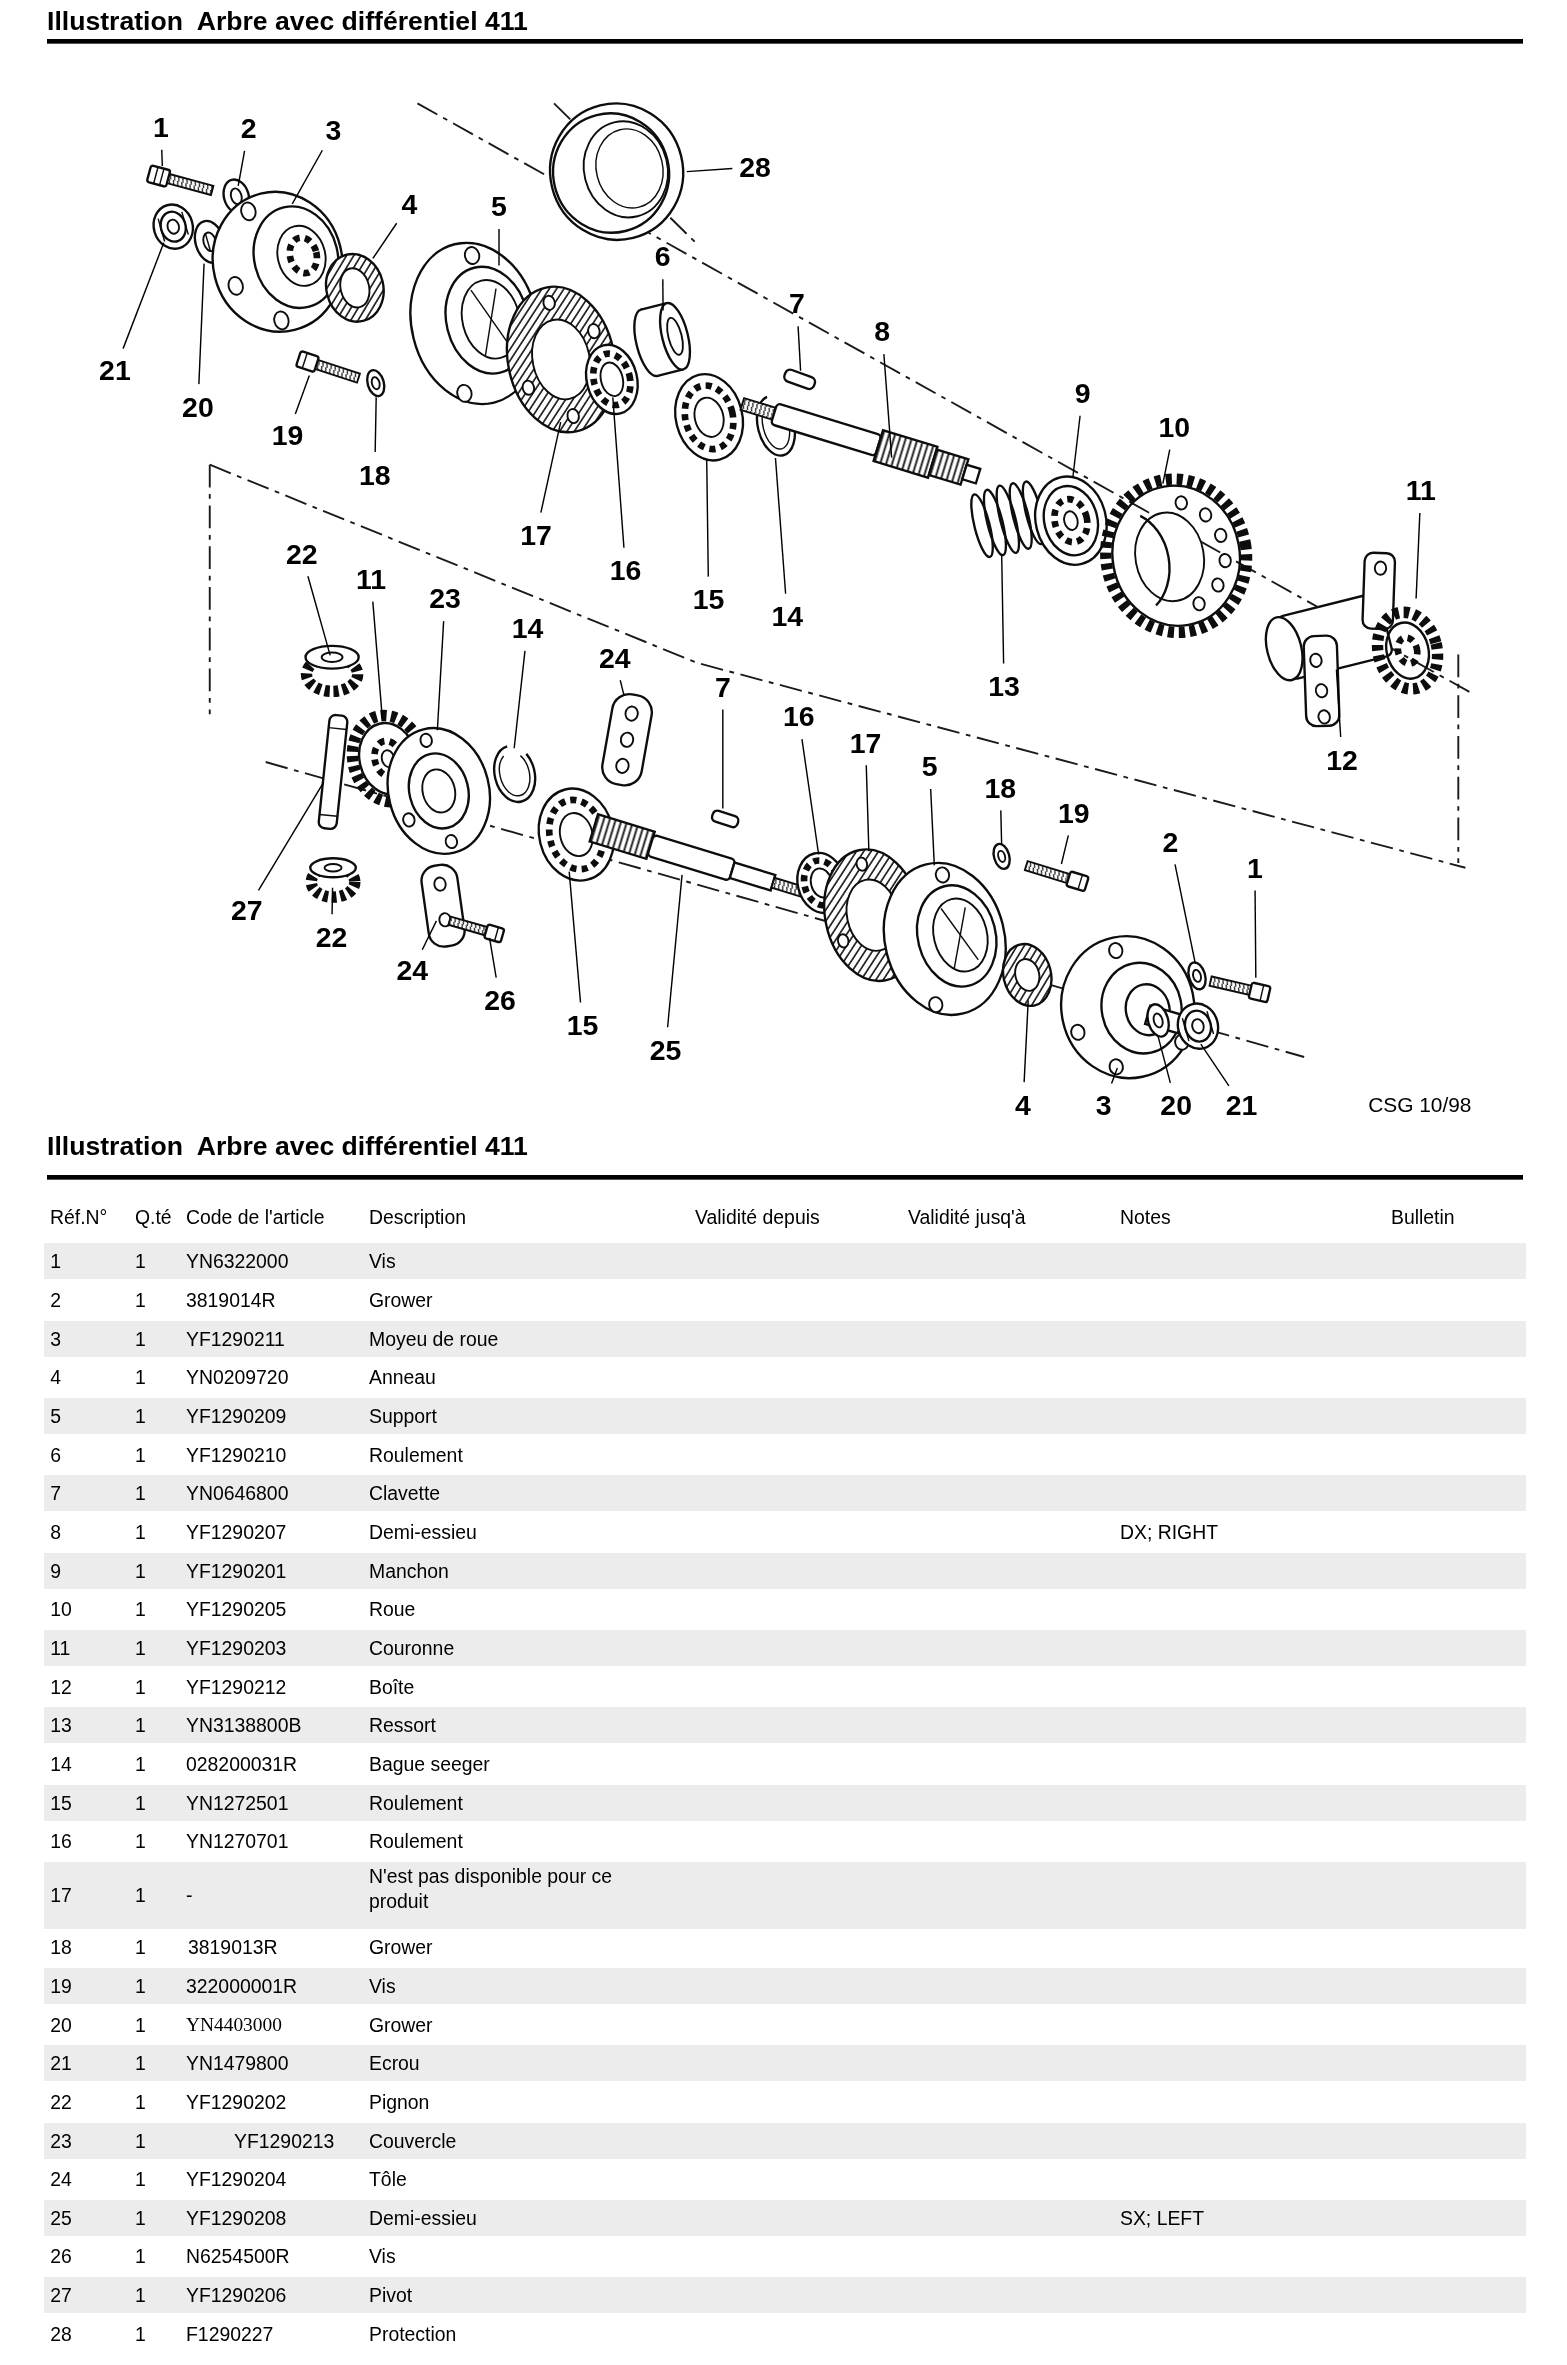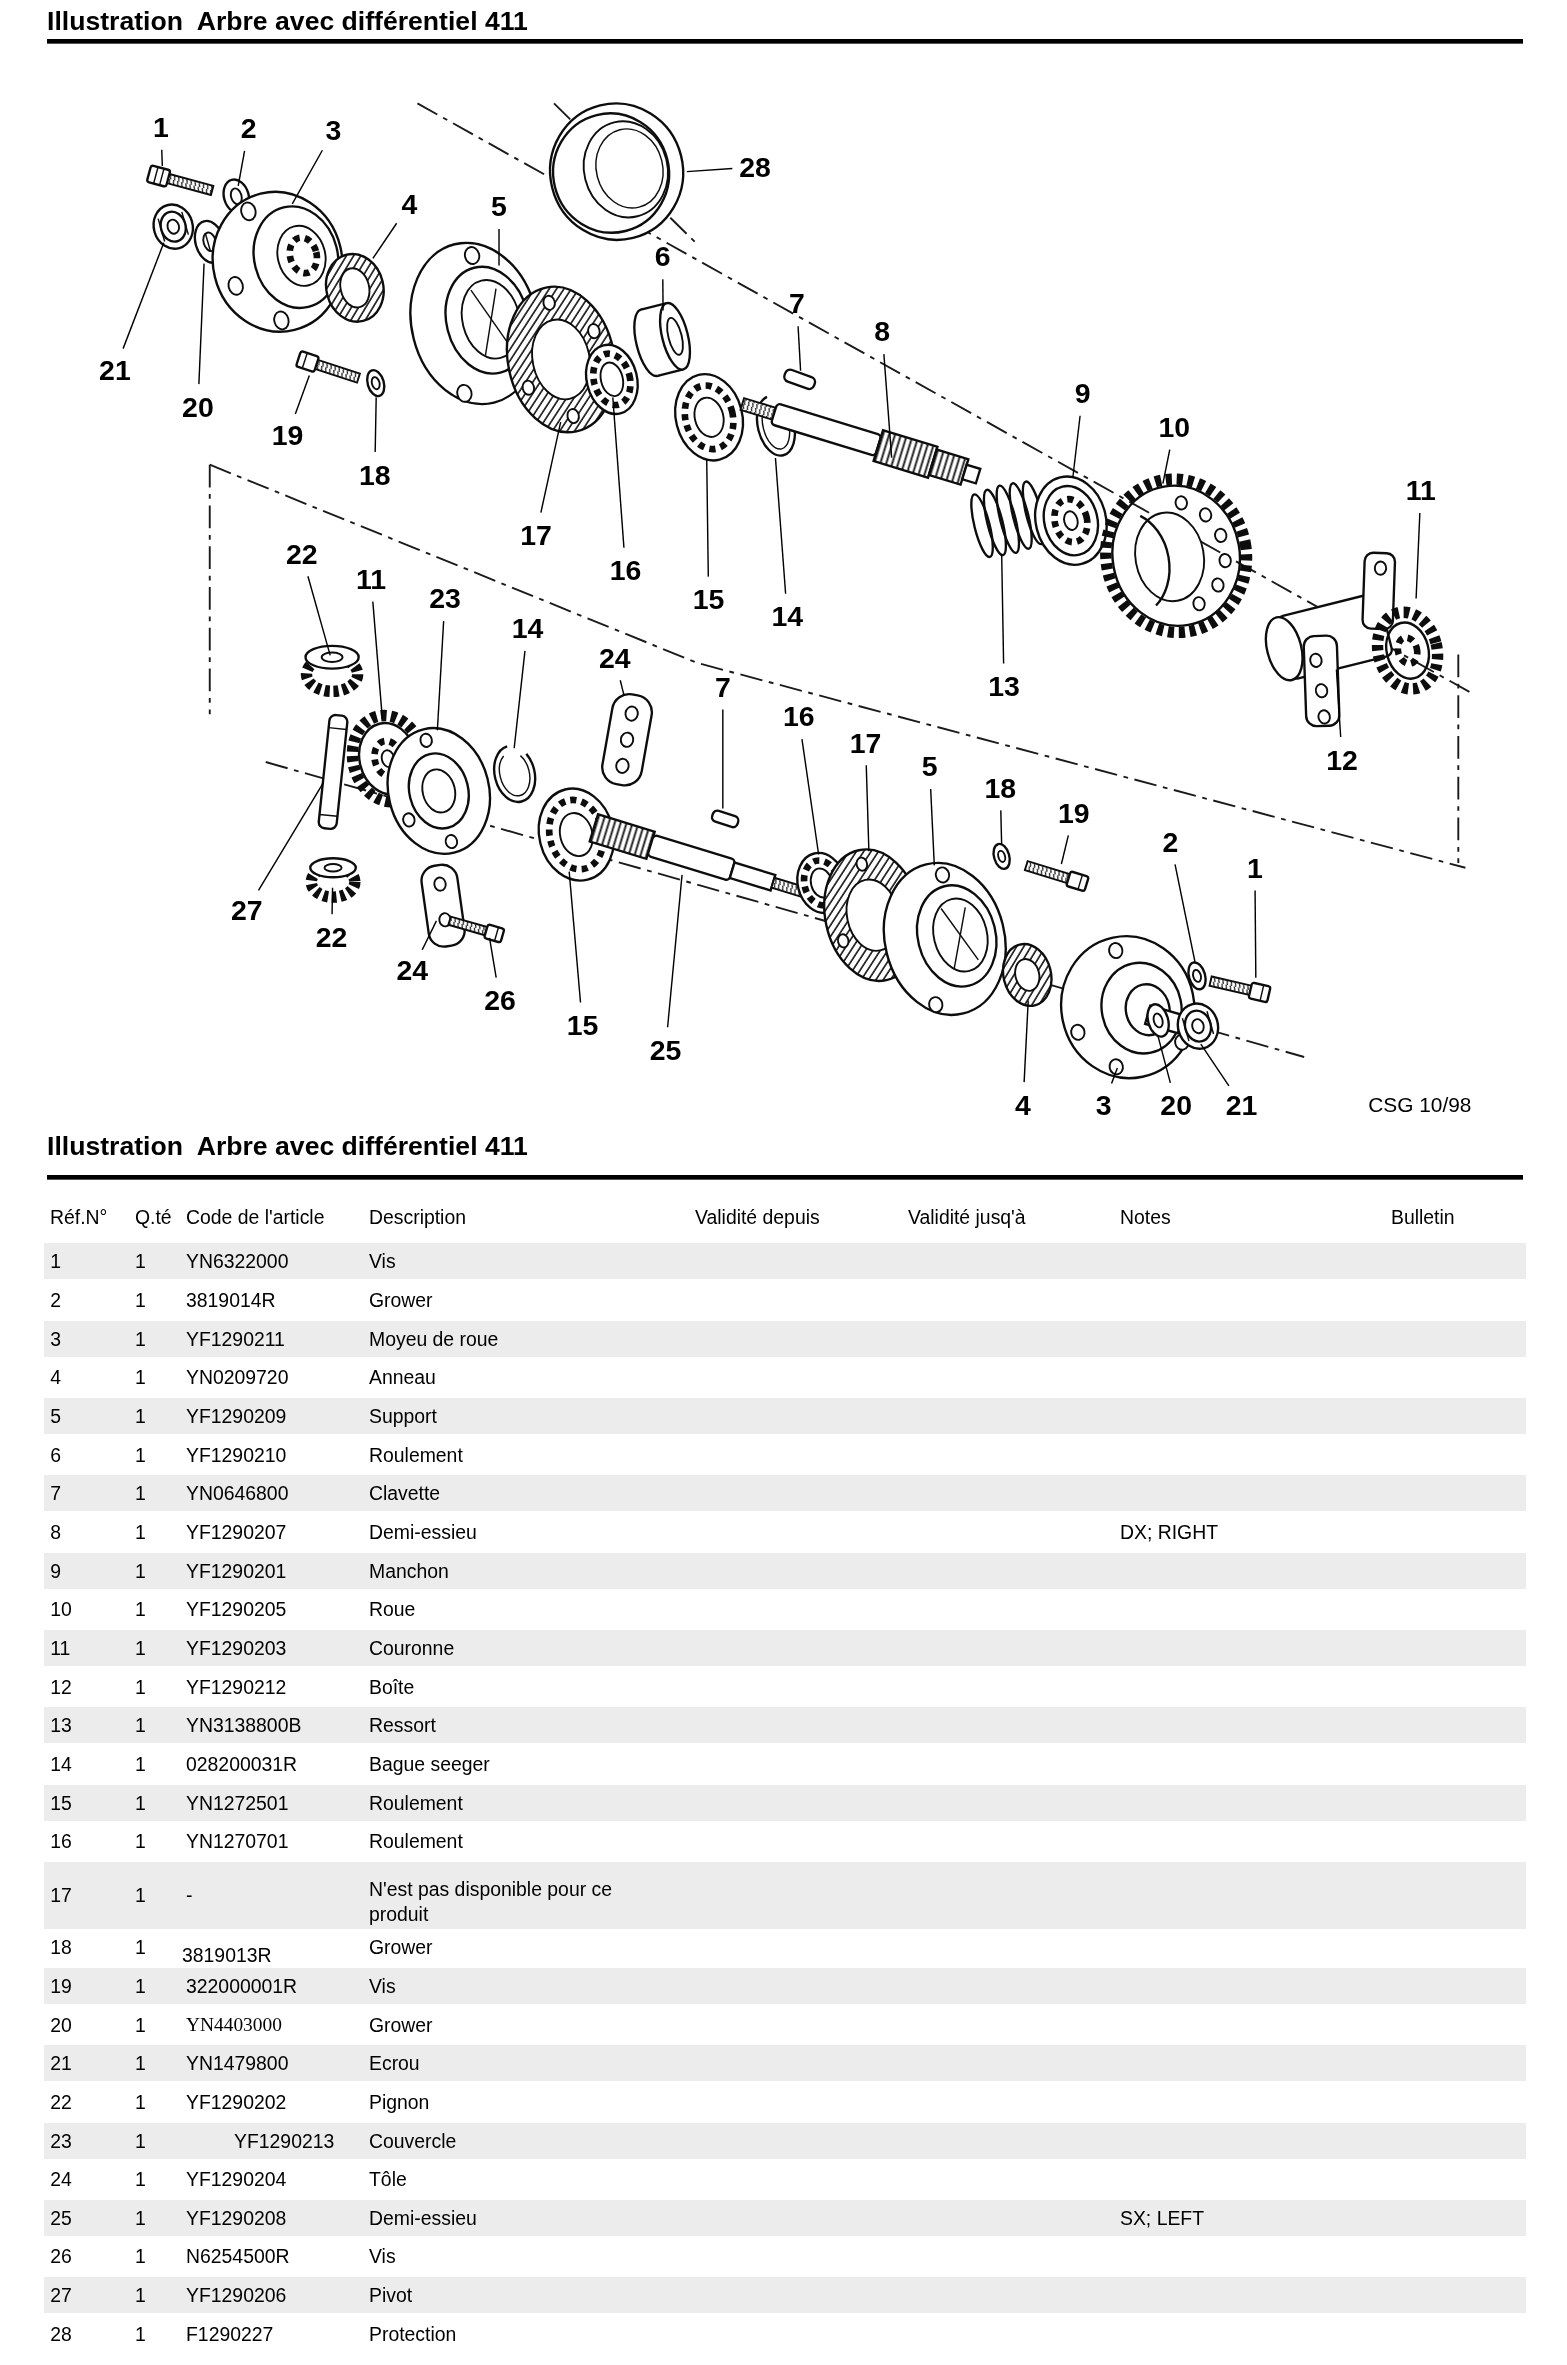--- a/index.html
+++ b/index.html
@@ -600,27 +600,27 @@
     <div class="trow" style="top: 1823px; height: 36px;">
       <div class="cell" style="left: 6.2px; line-height: 36px;">16</div>
       <div class="cell" style="left: 91px; line-height: 36px;">1</div>
       <div class="cell" style="left: 142px; line-height: 36px;">YN1270701</div>
       <div class="cell" style="left: 325px; line-height: 36px;">Roulement</div>
     </div>
     <div class="trow shaded" style="top: 1862px; height: 67px;">
       <div class="cell" style="left: 6.2px; line-height: 67px;">17</div>
       <div class="cell" style="left: 91px; line-height: 67px;">1</div>
       <div class="cell" style="left: 142px; line-height: 67px;">-</div>
-      <div class="cell" style="left: 325px; line-height: 25px; padding-top: 15px;">N'est pas disponible pour ce
+      <div class="cell" style="left: 325px; line-height: 25px; padding-top: 2px;">N'est pas disponible pour ce
 produit</div>
     </div>
     <div class="trow" style="top: 1929px; height: 36px;">
       <div class="cell" style="left: 6.2px; line-height: 36px;">18</div>
       <div class="cell" style="left: 91px; line-height: 36px;">1</div>
-      <div class="cell" style="left: 138px; line-height: 36px; margin-top: 8px;">3819013R</div>
+      <div class="cell" style="left: 144px; line-height: 36px;">3819013R</div>
       <div class="cell" style="left: 325px; line-height: 36px;">Grower</div>
     </div>
     <div class="trow shaded" style="top: 1968px; height: 36px;">
       <div class="cell" style="left: 6.2px; line-height: 36px;">19</div>
       <div class="cell" style="left: 91px; line-height: 36px;">1</div>
       <div class="cell" style="left: 142px; line-height: 36px;">322000001R</div>
       <div class="cell" style="left: 325px; line-height: 36px;">Vis</div>
     </div>
     <div class="trow" style="top: 2007px; height: 36px;">
       <div class="cell" style="left: 6.2px; line-height: 36px;">20</div>

